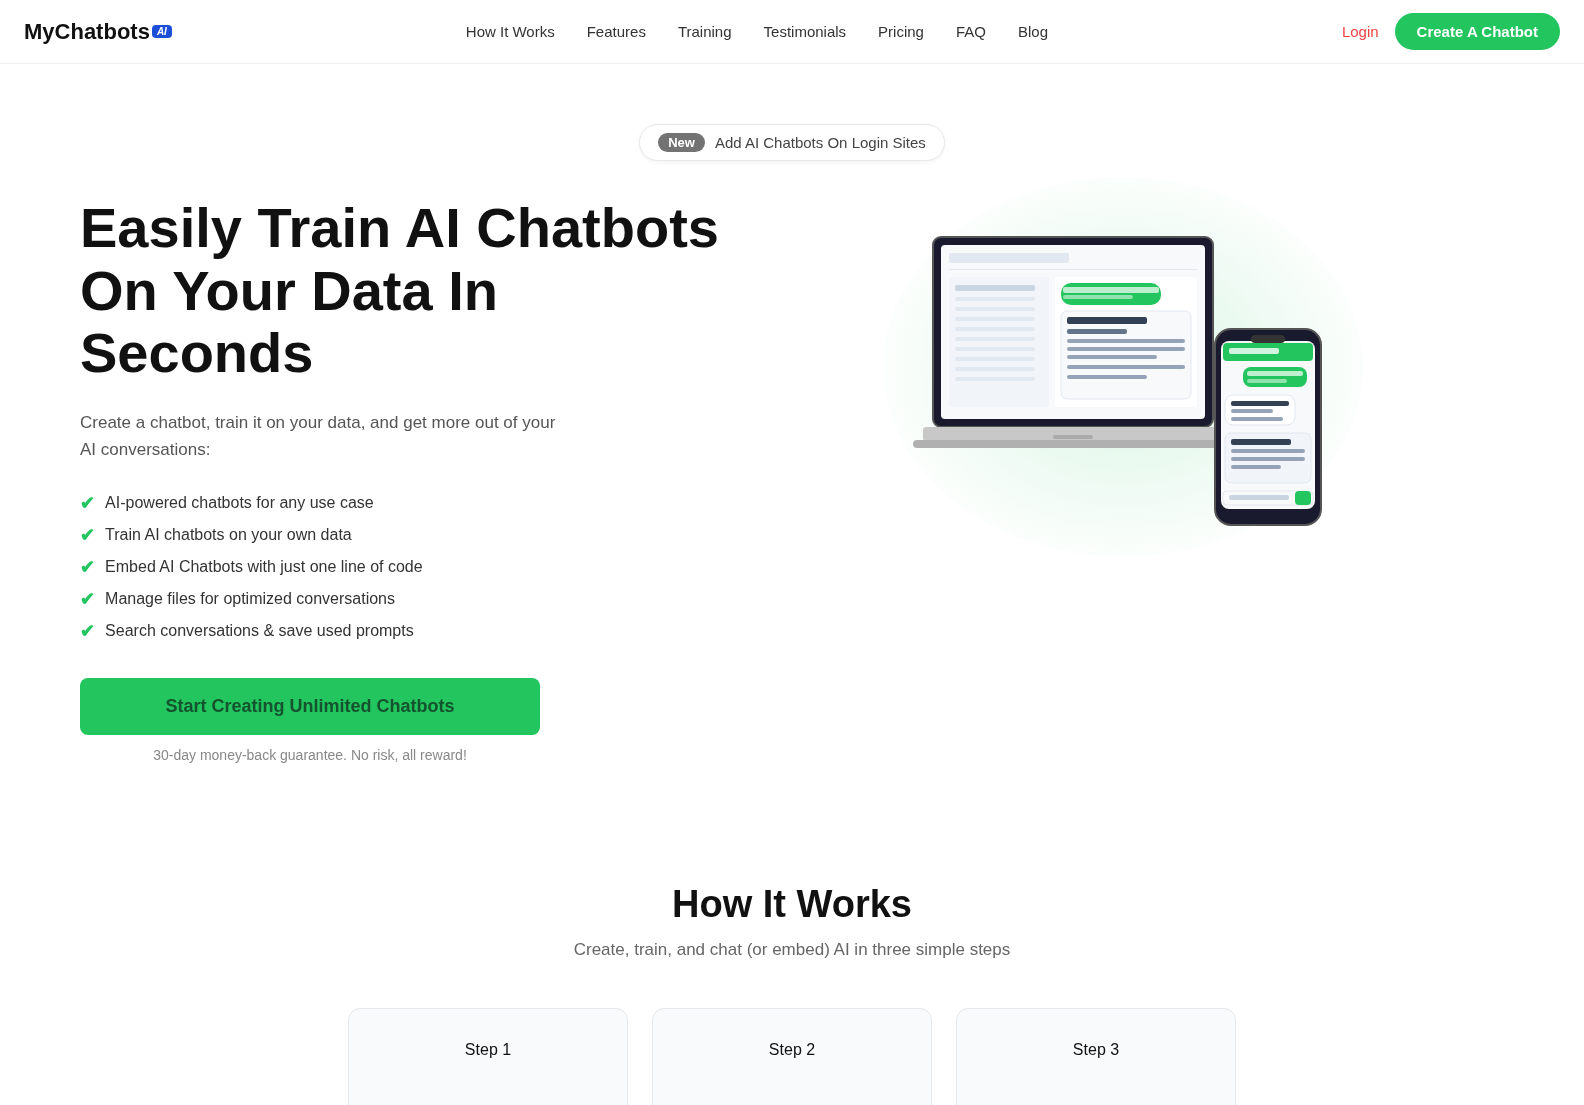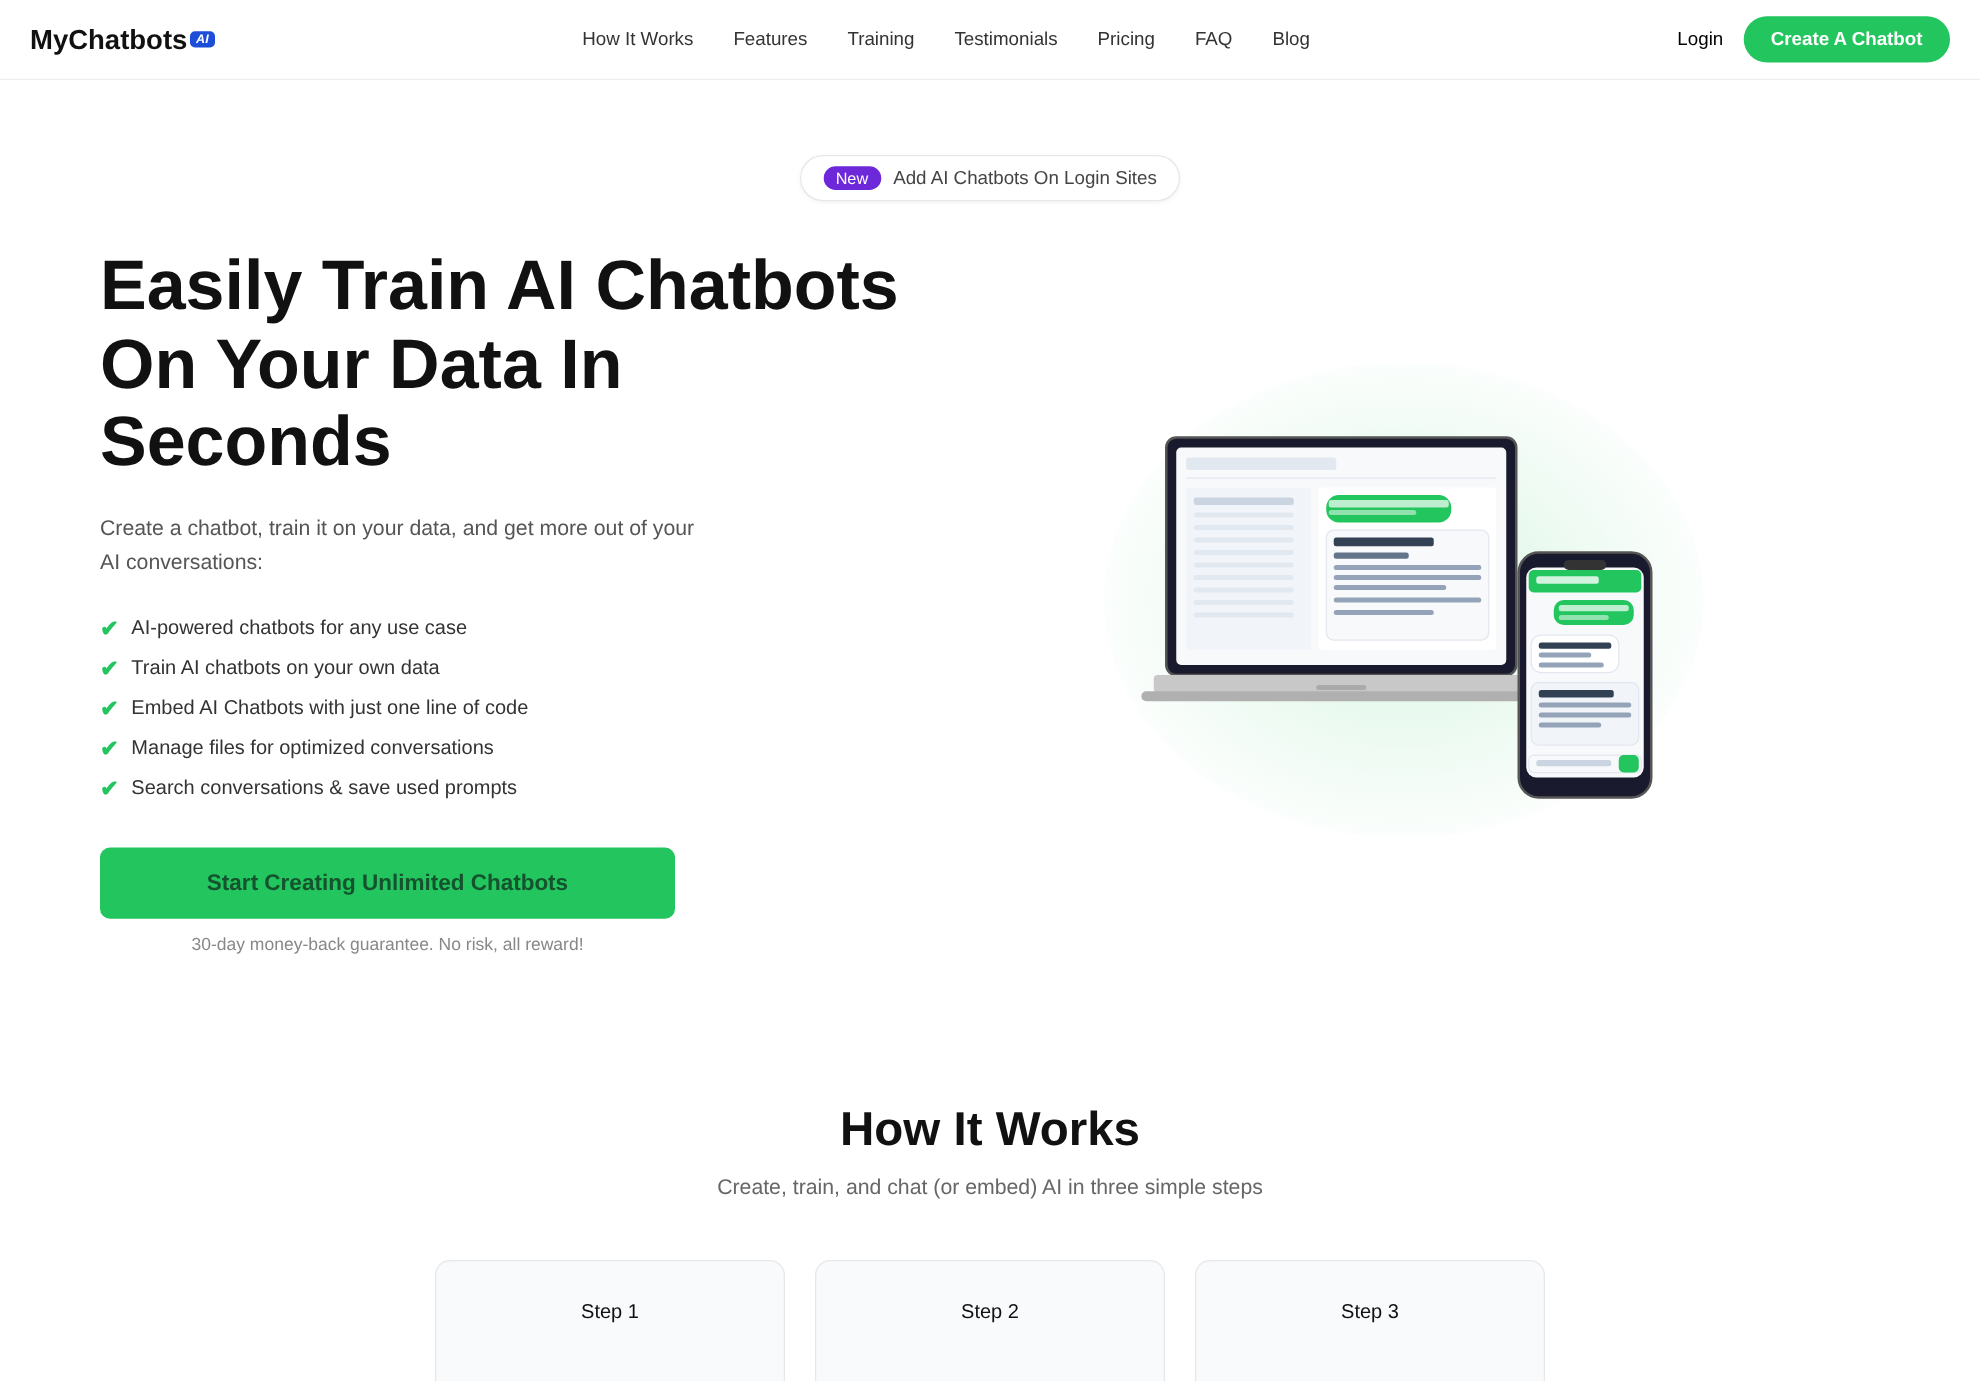--- a/index.html
+++ b/index.html
@@ -54,21 +54,21 @@
       display: flex;
       align-items: center;
       gap: 16px;
     }
     .btn-login {
       background: none;
       border: none;
       cursor: pointer;
       font-size: 15px;
       font-weight: 500;
-      color: #000000;
+      color: #ef4444;
     }
     .btn-create {
       background: #22c55e;
       color: #fff;
       border: none;
       border-radius: 24px;
       padding: 10px 22px;
       font-size: 15px;
       font-weight: 600;
       cursor: pointer;
@@ -90,31 +90,31 @@
       gap: 10px;
       border: 1px solid #e5e7eb;
       border-radius: 999px;
       padding: 8px 18px;
       margin-bottom: 36px;
       font-size: 15px;
       color: #444;
       box-shadow: 0 1px 4px rgba(0,0,0,0.06);
     }
     .badge-new {
-      background: #6d28d9;
+      background: #737373;
       color: #fff;
       border-radius: 999px;
       padding: 2px 10px;
       font-size: 13px;
-      font-weight: 400;
+      font-weight: 700;
     }
     .hero-content {
       display: flex;
       width: 100%;
-      align-items: center;
+      align-items: flex-start;
       gap: 2px;
     }
     .hero-left {
       flex: 1;
       max-width: 660px;
     }
     .hero-title {
       font-size: 56px;
       font-weight: 800;
       line-height: 1.12;

